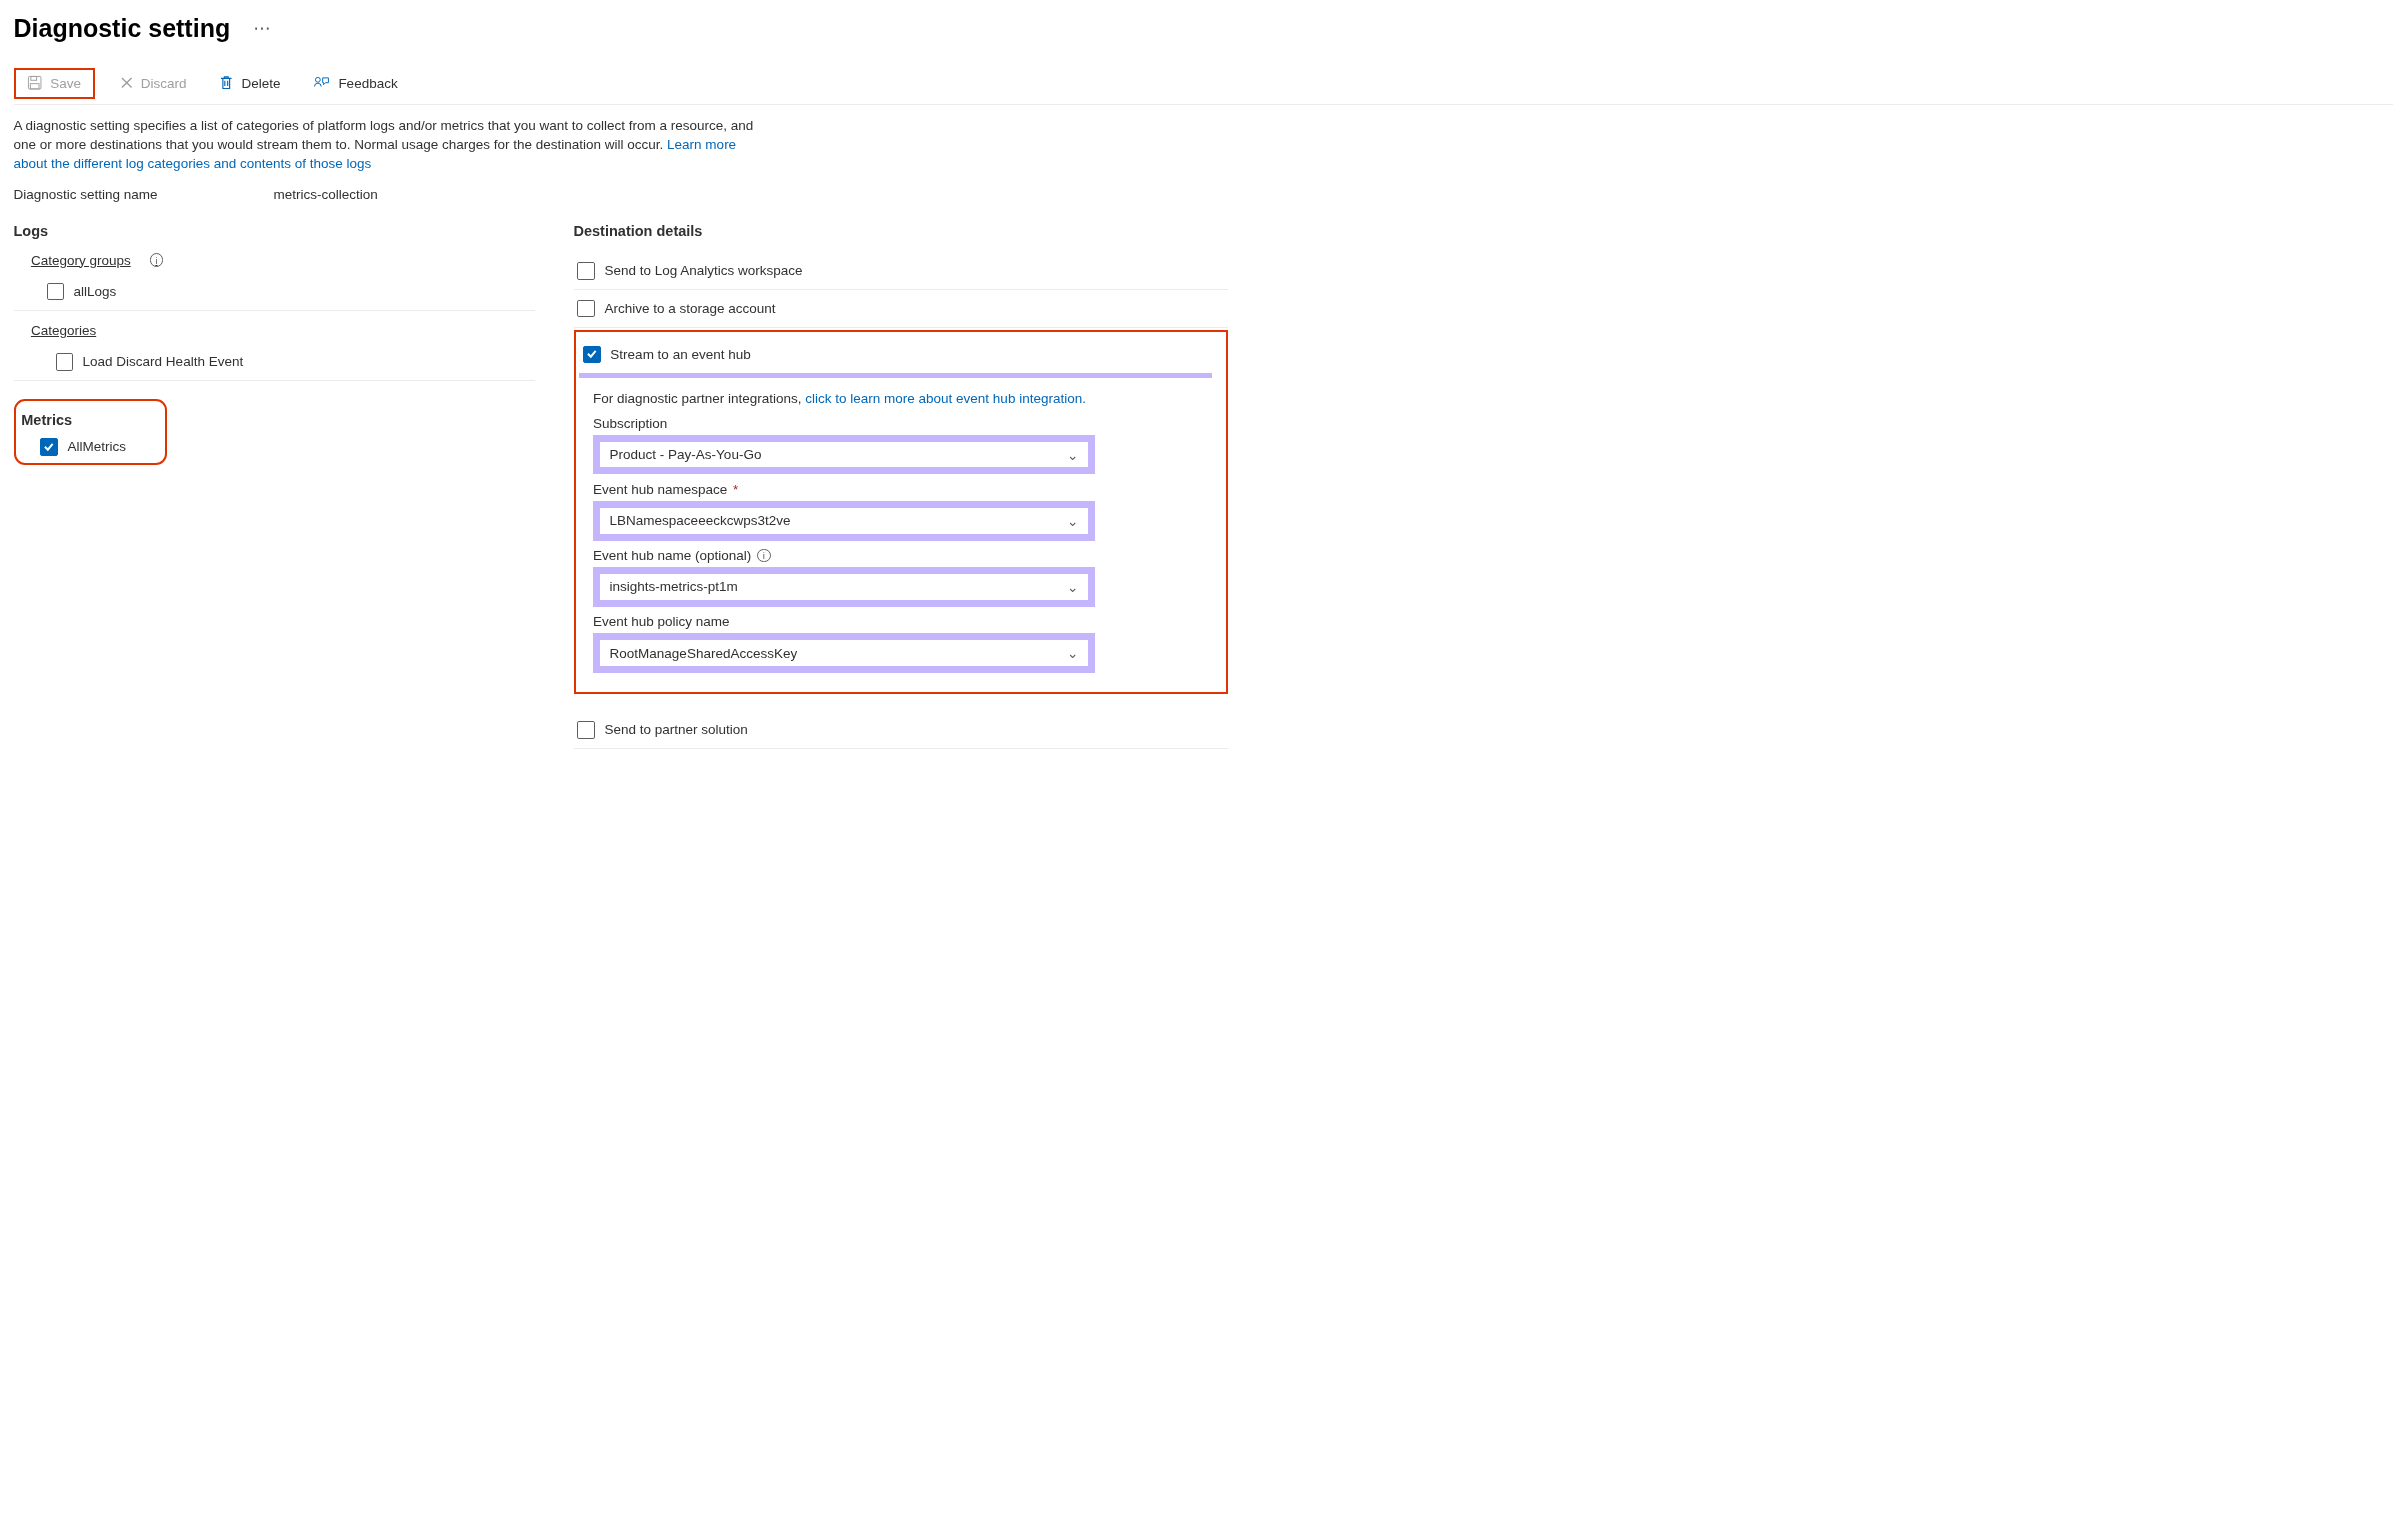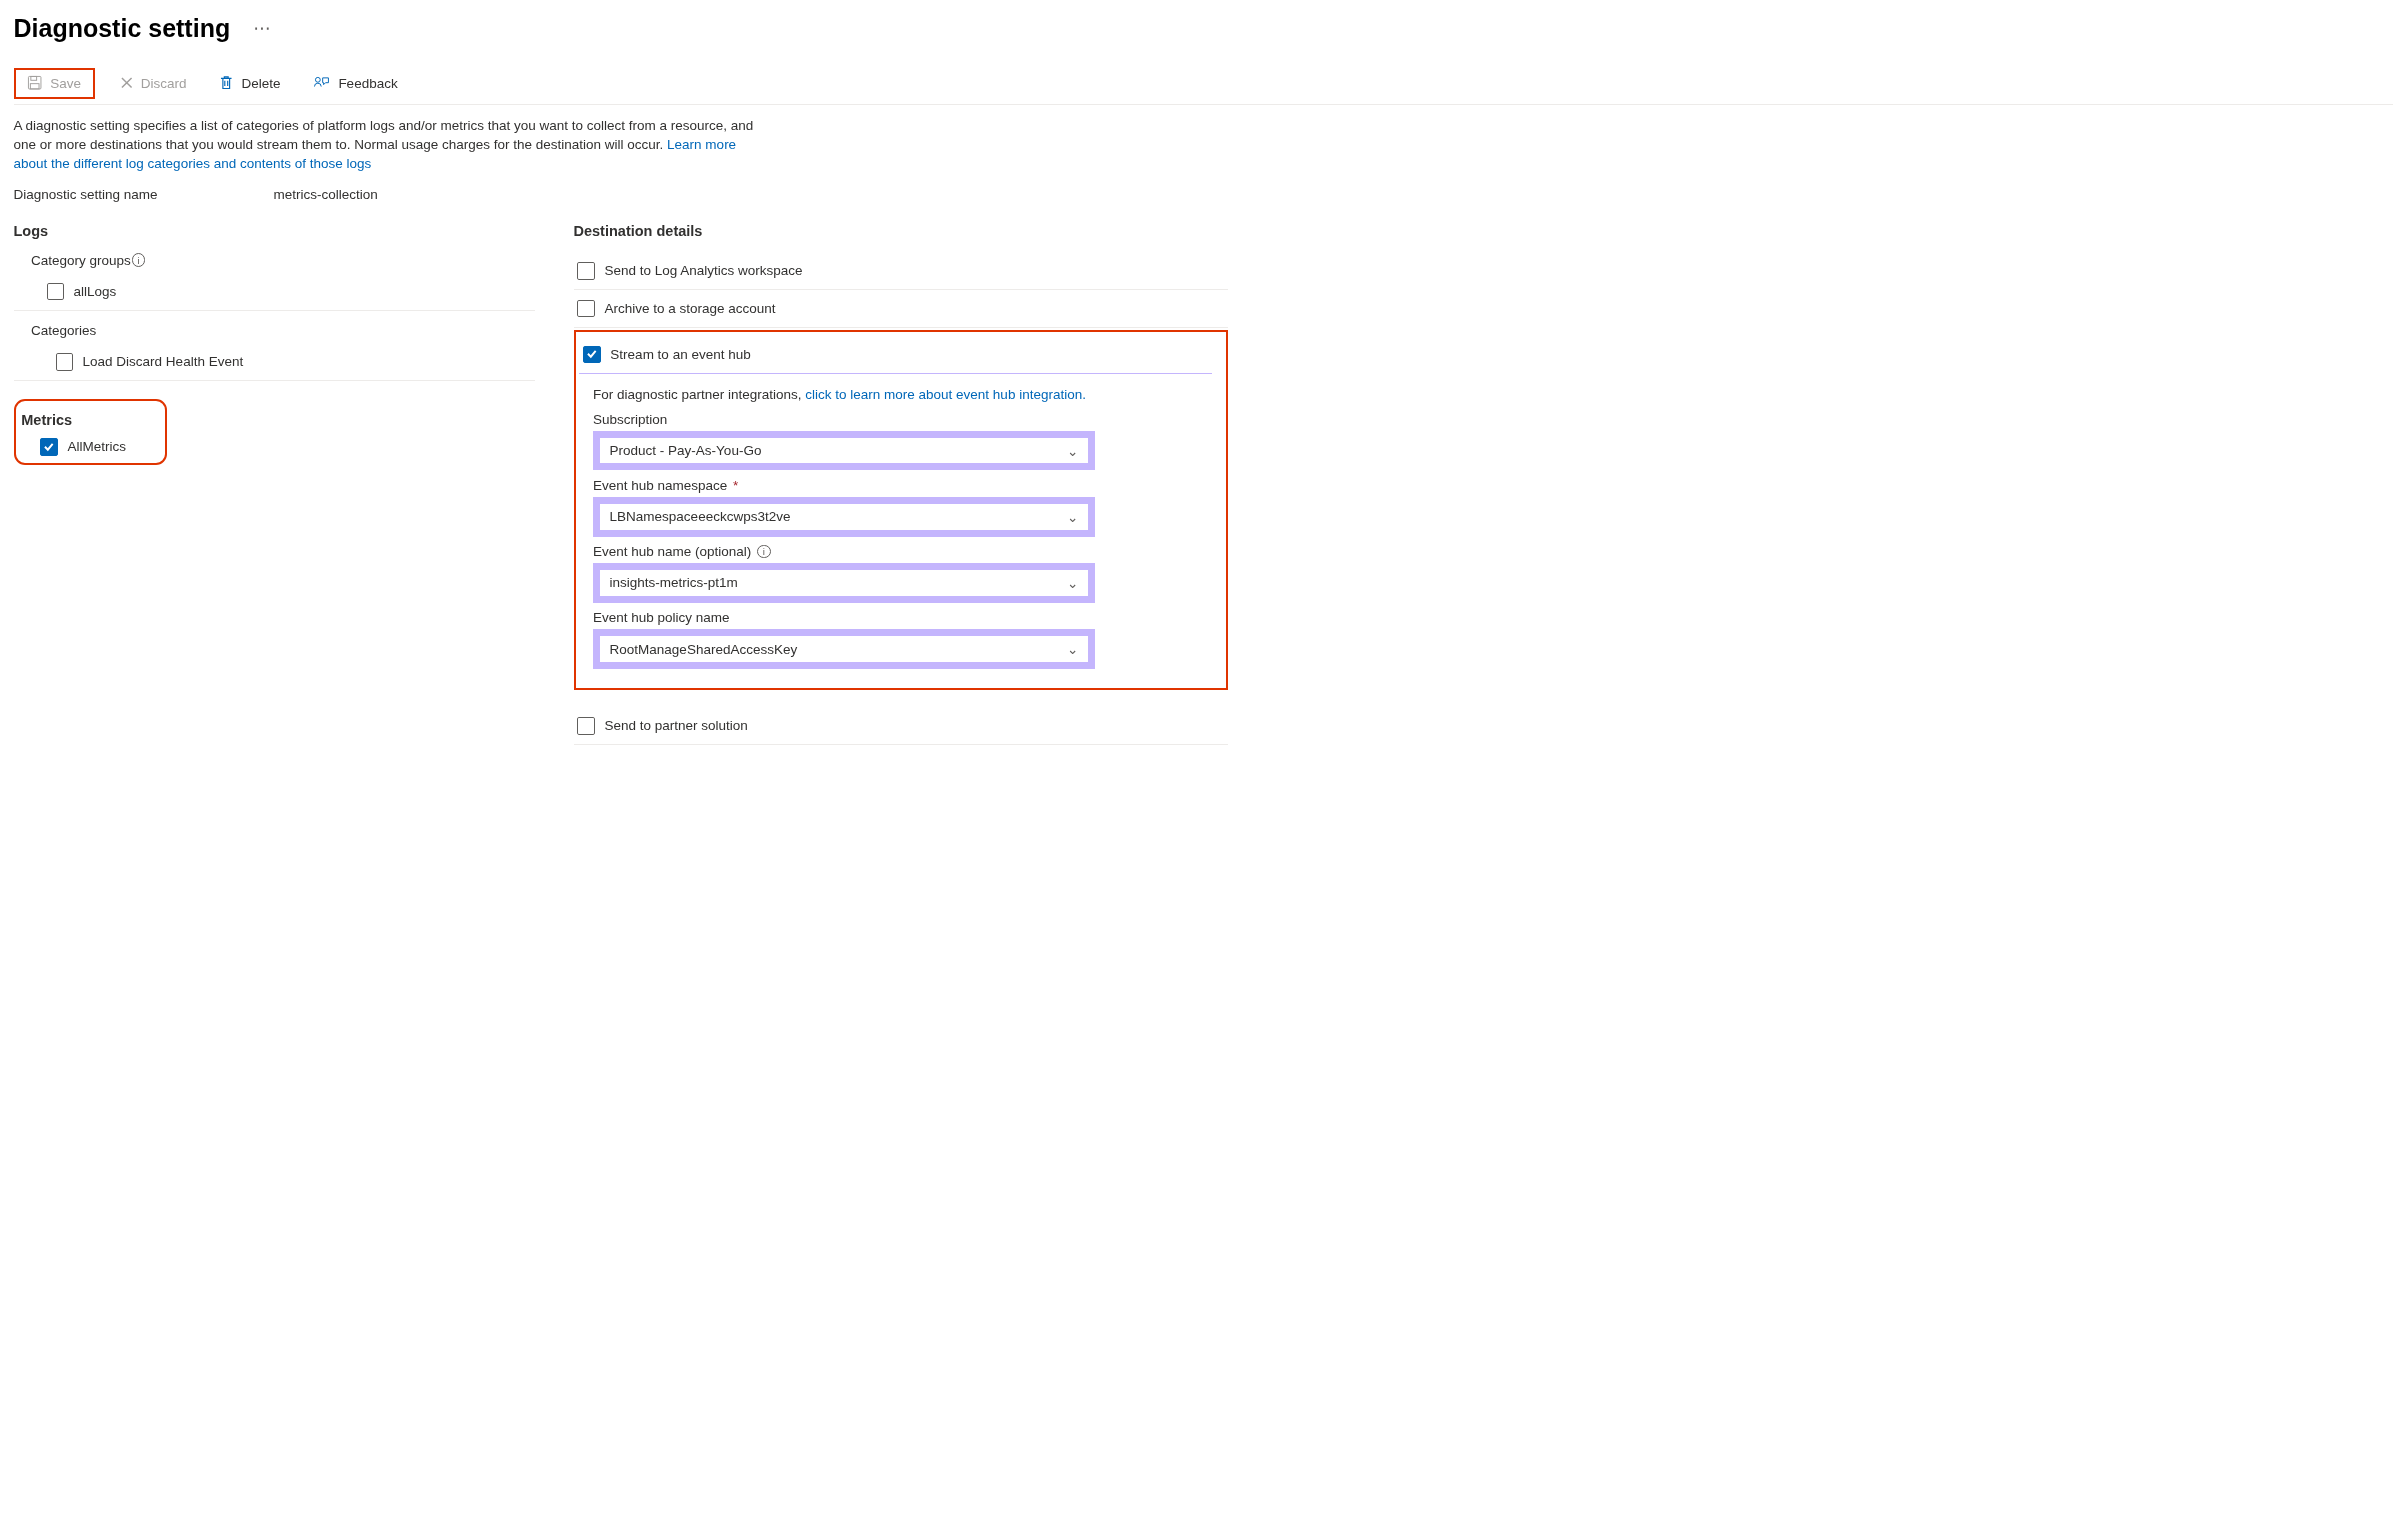--- a/index.html
+++ b/index.html
@@ -43,21 +43,21 @@
   .intro { max-width: 753px; font-size: 13.5px; line-height: 1.4; margin-bottom: 13.5px; }
   .intro a, .link { color: #0067b8; text-decoration: none; cursor: pointer; }
 
   .name-row { display: flex; align-items: center; gap: 116px; font-size: 13.5px; margin-bottom: 21px; }
 
   .two-col { display: flex; gap: 39px; align-items: flex-start; }
   .col-left { width: 521px; }
   .col-right { width: 654px; }
 
   .section-title { font-size: 14.5px; font-weight: 600; margin-bottom: 13.5px; }
-  .sub-title { font-size: 13.5px; font-weight: 400; margin: 0 0 9.7px 17.4px; display:flex; align-items:center; gap:1px; }
+  .sub-title { font-size: 13.5px; font-weight: 400; margin: 0 0 9.7px 17.4px; display:flex; align-items:center; gap:19px;text-decoration:underline; }
 
   .check-row {
     display: flex;
     align-items: center;
     gap: 9.7px;
     padding: 5.8px 0 9.7px 33px;
     font-size: 13.5px;
   }
   .check-row.with-divider { border-bottom: 1px solid #edebe9; margin-bottom: 11.6px; }
 
@@ -188,21 +188,21 @@
     <div class="dest-check-row">
       <span class="azcheck"></span>
       <span>Send to Log Analytics workspace</span>
     </div>
     <div class="dest-check-row">
       <span class="azcheck"></span>
       <span>Archive to a storage account</span>
     </div>
 
     <div class="highlight-box eventhub-box">
-      <div class="dest-check-row" style="border-bottom:1px solid #c4b5fd;">
+      <div class="dest-check-row" style="border-bottom:5px solid #c4b5fd;">
         <span class="azcheck checked">
           <svg width="11.6" height="11.6" viewBox="0 0 12 12">
               <path d="M2 6 L5 9 L10 3" stroke="#fff" stroke-width="2" fill="none"></path>
             </svg>
         </span>
         <span>Stream to an event hub</span>
       </div>
 
       <p class="eventhub-text">
         <span>For diagnostic partner integrations, </span><a class="link">click to learn more about event hub integration.</a>

